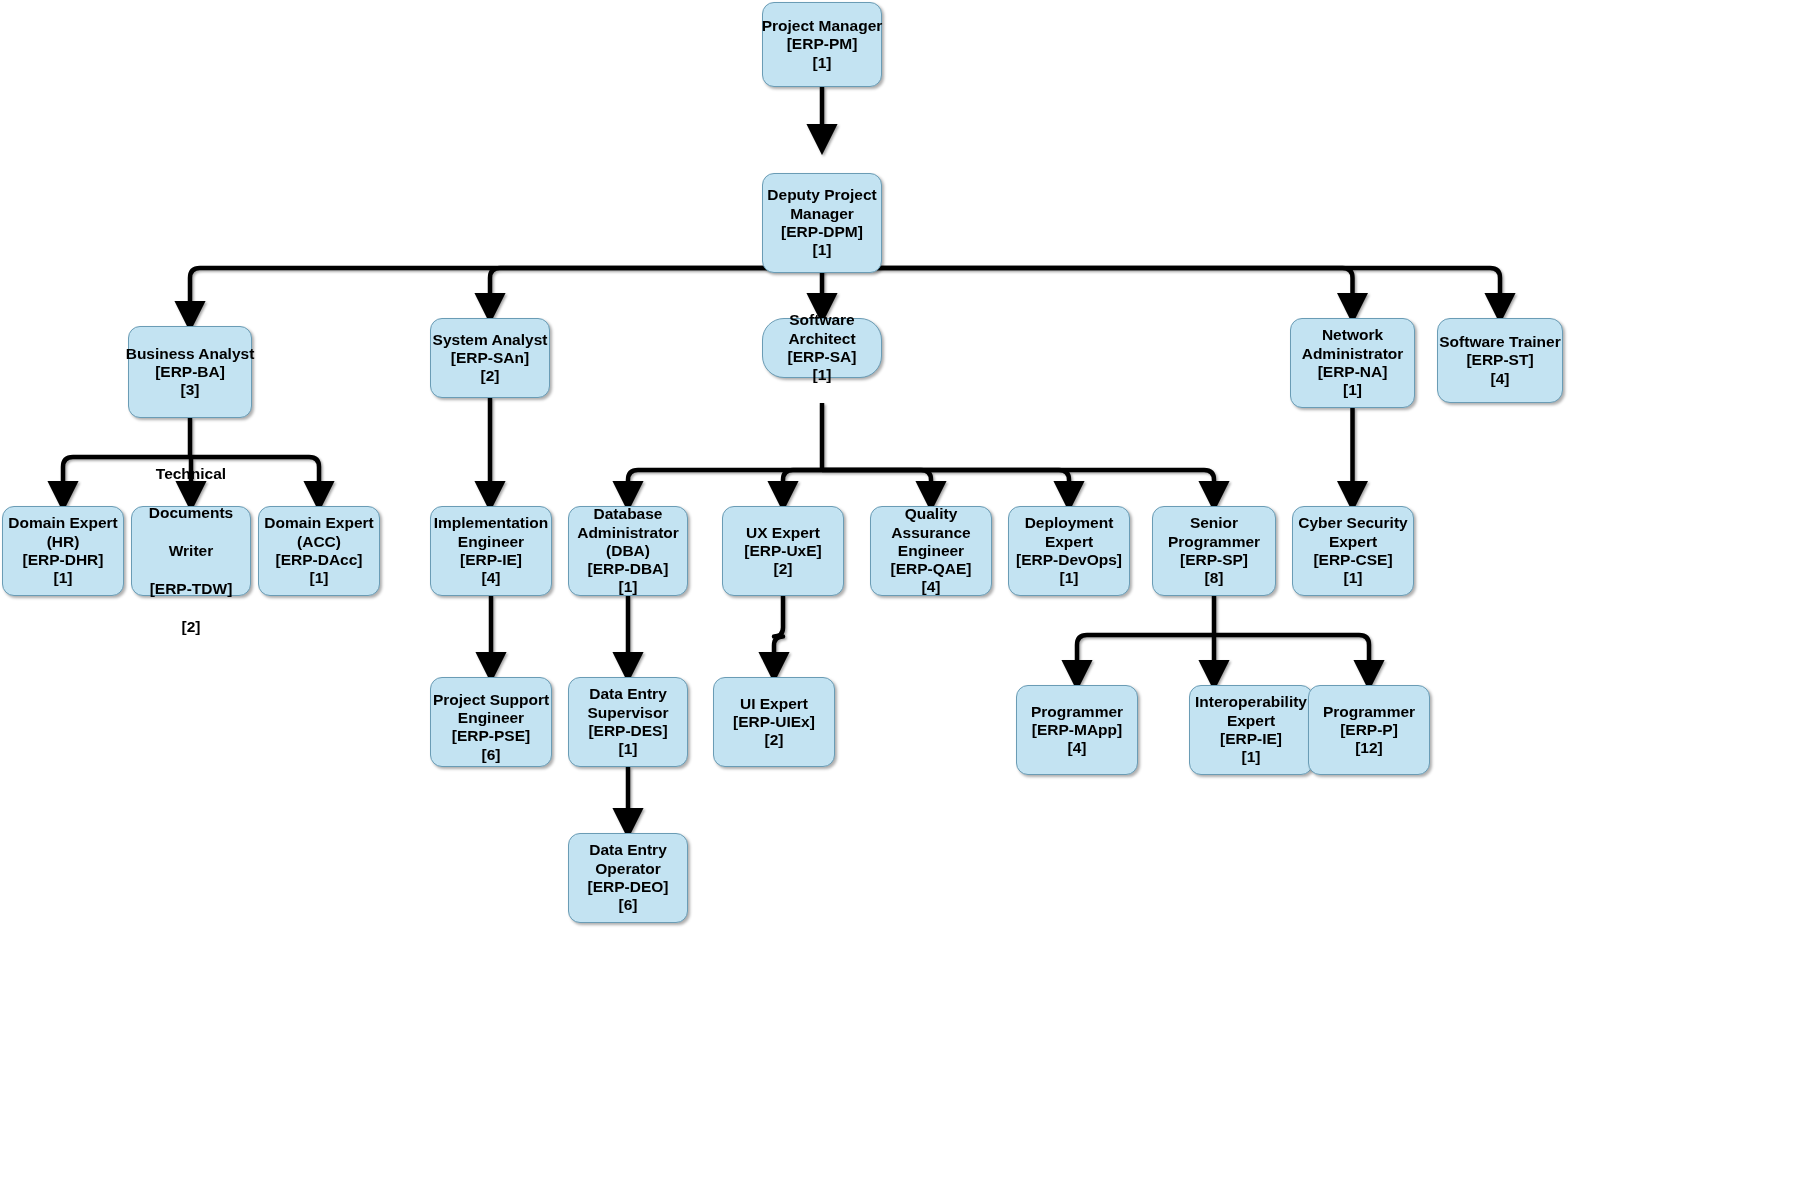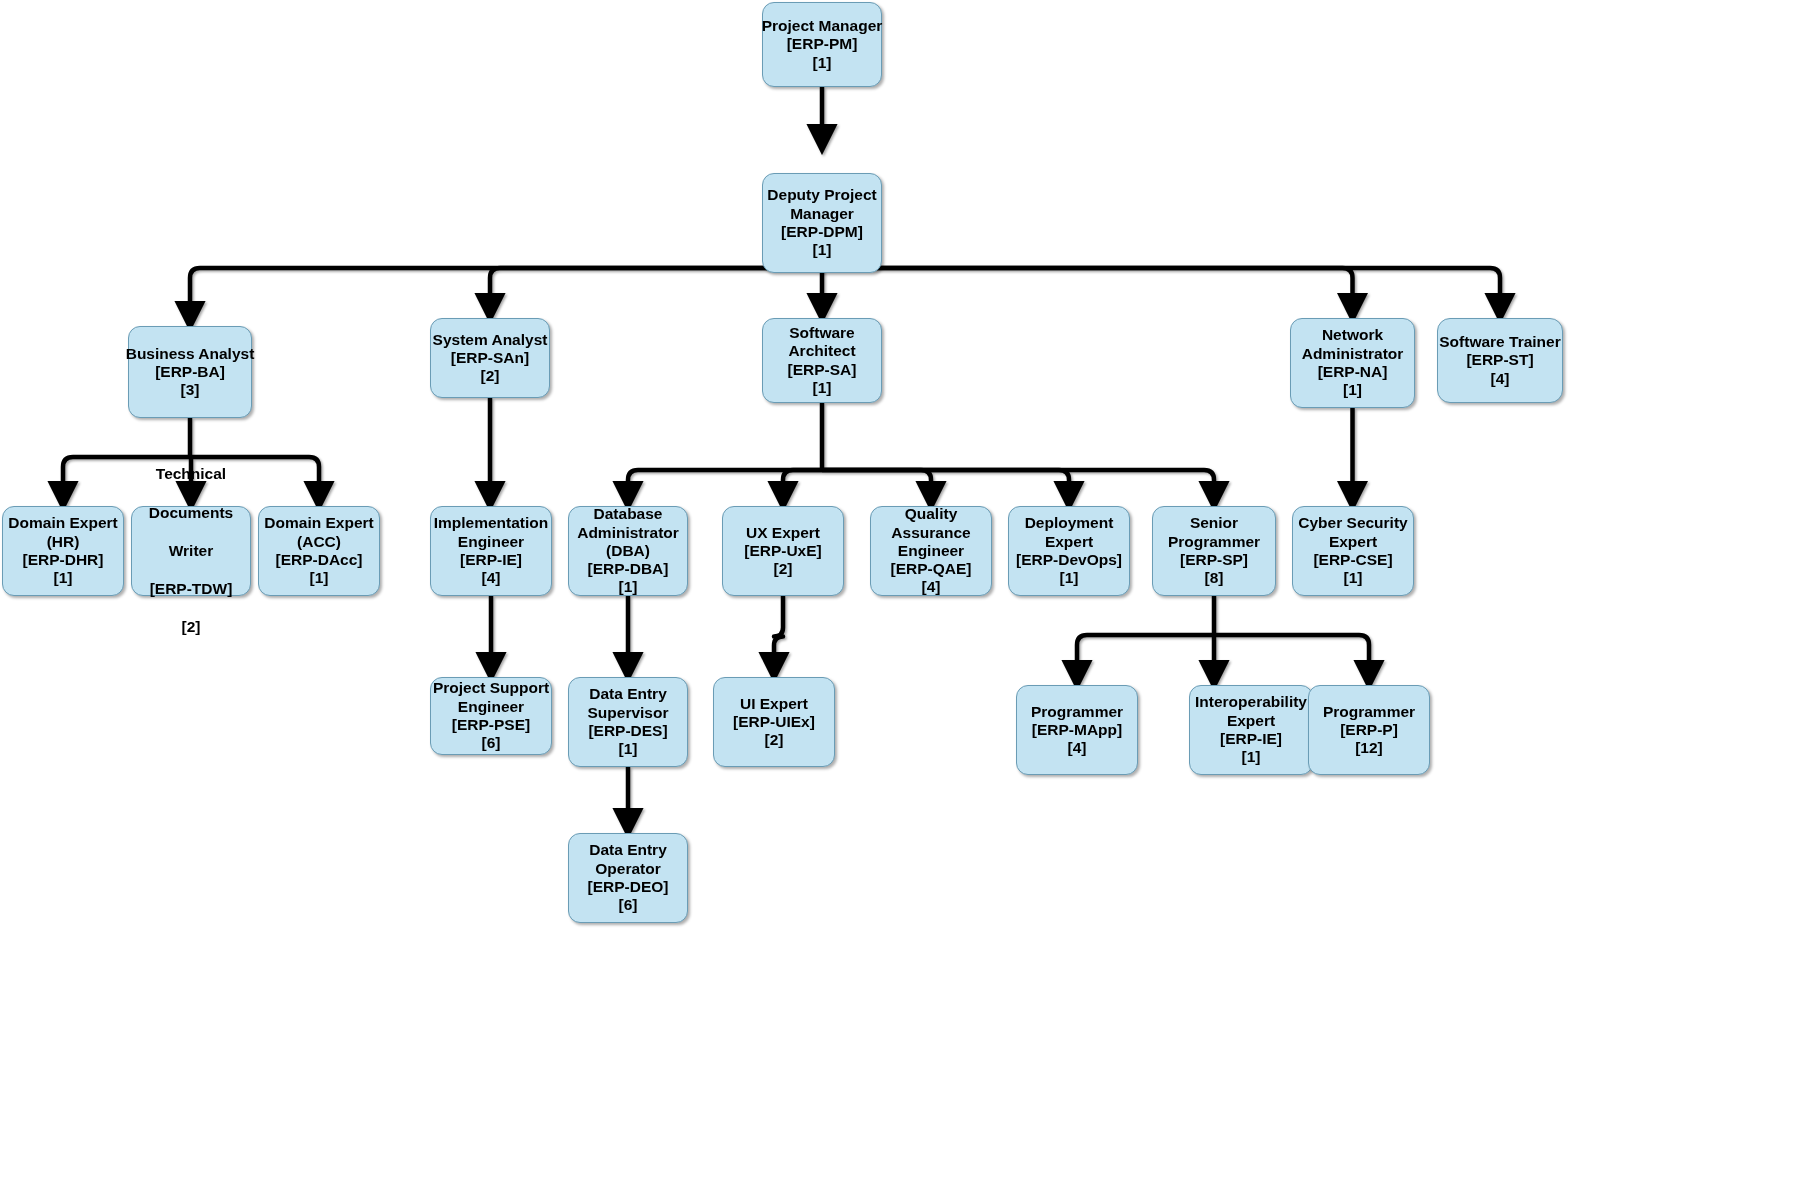--- a/index.html
+++ b/index.html
@@ -107,21 +107,21 @@
       <div class="node" style="left: 128px; top: 326px; width: 124px; height: 92px;">
         <span class="line">Business Analyst</span>
         <span class="line">[ERP-BA]</span>
         <span class="line">[3]</span>
       </div>
       <div class="node" style="left: 430px; top: 318px; width: 120px; height: 80px;">
         <span class="line">System Analyst</span>
         <span class="line">[ERP-SAn]</span>
         <span class="line">[2]</span>
       </div>
-      <div class="node" style="left: 762px; top: 318px; width: 120px; height: 85px;">
+      <div class="node" style="left: 762px; top: 318px; width: 120px; height: 60px; border-radius: 22px;">
         <span class="line">Software</span>
         <span class="line">Architect</span>
         <span class="line">[ERP-SA]</span>
         <span class="line">[1]</span>
       </div>
       <div class="node" style="left: 1290px; top: 318px; width: 125px; height: 90px;">
         <span class="line">Network</span>
         <span class="line">Administrator</span>
         <span class="line">[ERP-NA]</span>
         <span class="line">[1]</span>
@@ -186,21 +186,21 @@
         <span class="line">Programmer</span>
         <span class="line">[ERP-SP]</span>
         <span class="line">[8]</span>
       </div>
       <div class="node" style="left: 1292px; top: 506px; width: 122px; height: 90px;">
         <span class="line">Cyber Security</span>
         <span class="line">Expert</span>
         <span class="line">[ERP-CSE]</span>
         <span class="line">[1]</span>
       </div>
-      <div class="node" style="left: 430px; top: 677px; width: 122px; height: 78px;">
+      <div class="node" style="left: 430px; top: 677px; width: 122px; height: 90px; justify-content: flex-end;">
         <span class="line">Project Support</span>
         <span class="line">Engineer</span>
         <span class="line">[ERP-PSE]</span>
         <span class="line">[6]</span>
       </div>
       <div class="node" style="left: 568px; top: 677px; width: 120px; height: 90px;">
         <span class="line">Data Entry</span>
         <span class="line">Supervisor</span>
         <span class="line">[ERP-DES]</span>
         <span class="line">[1]</span>

